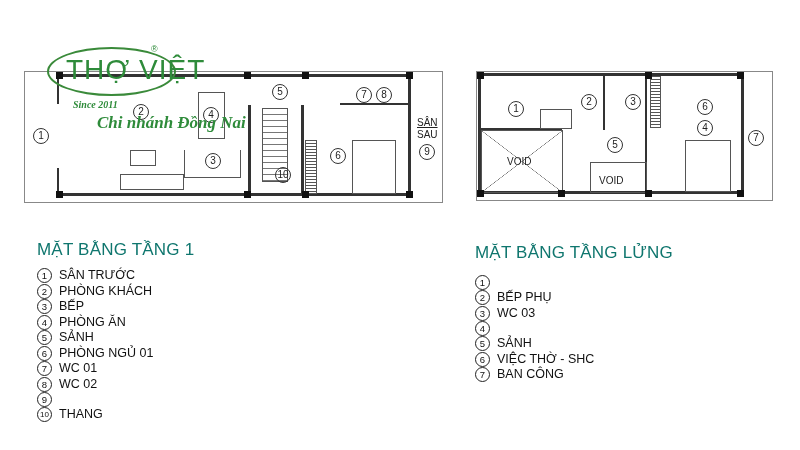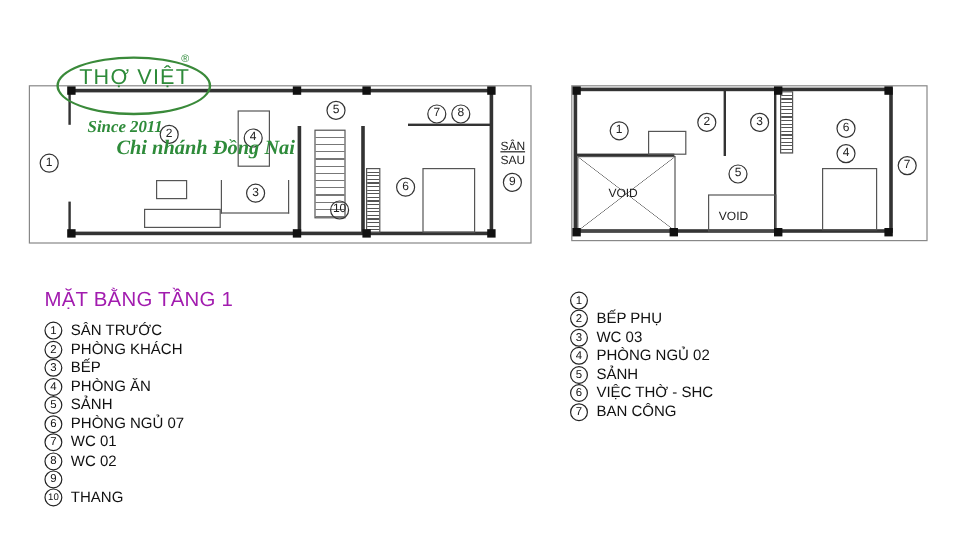--- a/index.html
+++ b/index.html
@@ -4,21 +4,21 @@
 <style>
   html,body{margin:0;padding:0;background:#fff;}
   body{width:800px;height:450px;position:relative;overflow:hidden;font-family:"Liberation Sans",sans-serif;color:#1a1a1a;}
   .plan{position:absolute;}
   .wall{position:absolute;background:#333;}
   .col{position:absolute;width:7px;height:7px;background:#111;}
   .num{position:absolute;width:14px;height:14px;border:1px solid #333;border-radius:50%;font-size:10px;line-height:14px;text-align:center;background:transparent;color:#222;}
   .lbl{position:absolute;font-size:10px;color:#222;line-height:11px;}
   .thin{position:absolute;border:1px solid #555;}
   .legend{position:absolute;}
-  .legend h2{margin:0 0 8px 0;font-weight:normal;font-size:17px;letter-spacing:0.2px;color:#a21caf;}
+  .legend h2{margin:0 0 8px 0;font-weight:normal;font-size:17px;letter-spacing:0.2px;color:#0f766e;}
   .legend ul{list-style:none;margin:0;padding:0;}
   .legend li{font-size:12.5px;line-height:15.5px;display:flex;align-items:center;color:#111;}
   .legend .c{display:inline-block;width:13px;height:13px;border:1px solid #222;border-radius:50%;font-size:9.5px;line-height:13px;text-align:center;margin-right:7px;}
   .logo{position:absolute;left:47px;top:47px;width:125px;height:45px;border:2px solid #3a8a3a;border-radius:50%;}
   .logo-text{position:absolute;color:#2e8b3a;font-weight:bold;}
 </style>
 </head>
 <body>
 
 <div class="plan" style="left:0;top:0;width:450px;height:220px;">
@@ -59,23 +59,23 @@
   <div class="num" style="left:356px;top:87px;">7</div>
   <div class="num" style="left:376px;top:87px;">8</div>
   <div class="num" style="left:419px;top:144px;">9</div>
   <div class="num" style="left:275px;top:167px;">10</div>
   <div class="lbl" style="left:417px;top:117px;text-decoration:underline;">SÂN</div>
   <div class="lbl" style="left:417px;top:129px;">SAU</div>
 </div>
 
 <div>
   <div class="logo"></div>
-  <div class="logo-text" style="left:66px;top:54px;font-size:18px;font-weight:normal;letter-spacing:1px;">THỢ VIỆT</div>
+  <div class="logo-text" style="left:66px;top:54px;font-size:28px;font-weight:normal;letter-spacing:1px;">THỢ VIỆT</div>
   <div class="logo-text" style="left:151px;top:44px;font-size:9px;font-weight:normal;">®</div>
-  <div class="logo-text" style="left:73px;top:99px;font-size:14px;font-style:italic;font-family:'Liberation Serif',serif;">Since 2011</div>
+  <div class="logo-text" style="left:73px;top:99px;font-size:10px;font-style:italic;font-family:'Liberation Serif',serif;">Since 2011</div>
   <div class="logo-text" style="left:49px;top:113px;font-size:17px;font-style:italic;font-family:'Liberation Serif',serif;margin-left:48px;">Chi nhánh Đồng Nai</div>
 </div>
 
 <div class="plan" style="left:0;top:0;width:800px;height:220px;">
   <div class="thin" style="left:476px;top:71px;width:295px;height:128px;border-color:#888;"></div>
   <div class="wall" style="left:478px;top:73px;width:265px;height:3px;"></div>
   <div class="wall" style="left:478px;top:191px;width:265px;height:3px;"></div>
   <div class="wall" style="left:478px;top:73px;width:3px;height:121px;"></div>
   <div class="wall" style="left:741px;top:73px;width:3px;height:121px;"></div>
   <div class="wall" style="left:480px;top:128px;width:82px;height:2px;"></div>
@@ -122,56 +122,56 @@
     <li>
         <span class="c">4</span>
         <span>PHÒNG ĂN</span>
       </li>
     <li>
         <span class="c">5</span>
         <span>SẢNH</span>
       </li>
     <li>
         <span class="c">6</span>
-        <span>PHÒNG NGỦ 07</span>
+        <span>PHÒNG NGỦ 01</span>
       </li>
     <li>
         <span class="c">7</span>
         <span>WC 01</span>
       </li>
     <li>
         <span class="c">8</span>
         <span>WC 02</span>
       </li>
     <li>
         <span class="c">9</span>
       </li>
     <li>
         <span class="c" style="font-size:8px;">10</span>
         <span>THANG</span>
       </li>
   </ul>
 </div>
 
 <div class="legend" style="left:475px;top:243px;">
+  <h2 style="margin-bottom:12px;">MẶT BẰNG TẦNG LỬNG</h2>
   <ul>
     <li>
         <span class="c">1</span>
       </li>
     <li>
         <span class="c">2</span>
         <span>BẾP PHỤ</span>
       </li>
     <li>
         <span class="c">3</span>
         <span>WC 03</span>
       </li>
     <li>
         <span class="c">4</span>
-        <span>PHÒNG NGỦ 02</span>
       </li>
     <li>
         <span class="c">5</span>
         <span>SẢNH</span>
       </li>
     <li>
         <span class="c">6</span>
         <span>VIỆC THỜ - SHC</span>
       </li>
     <li>

